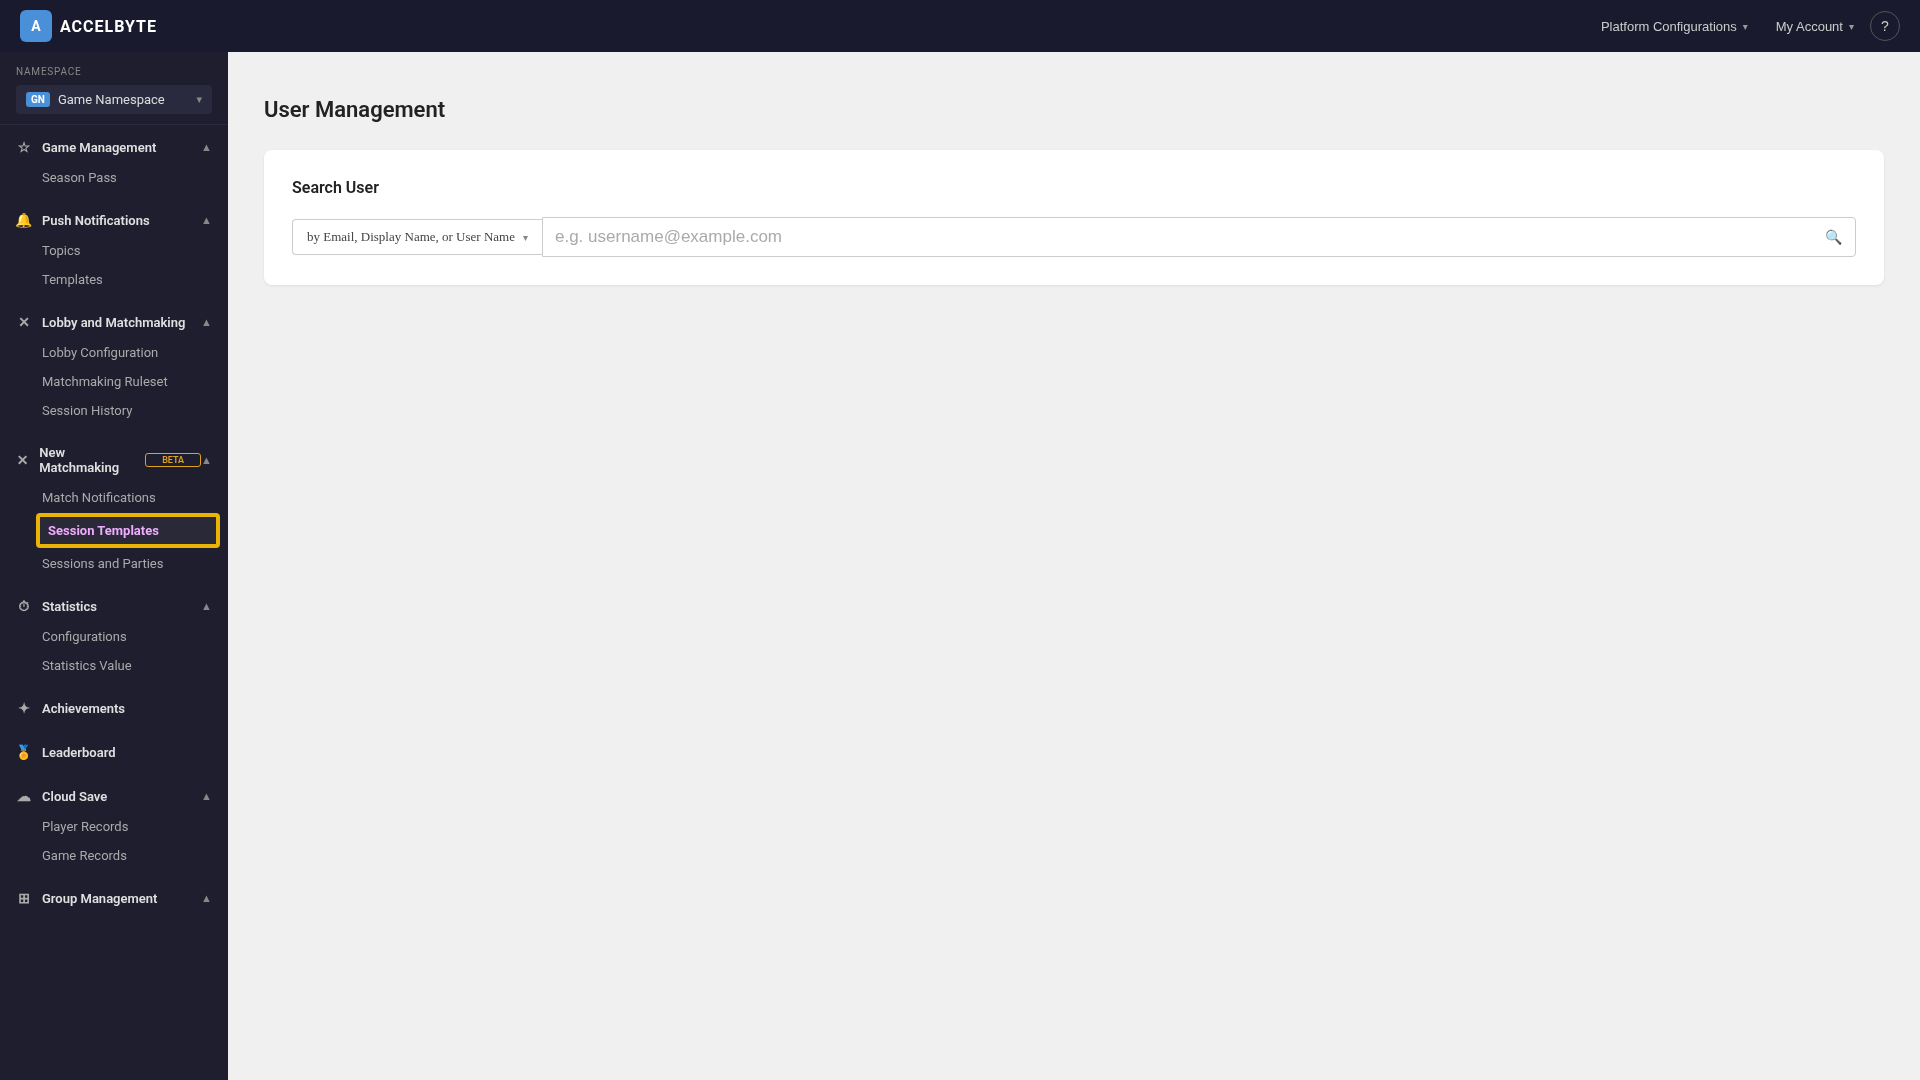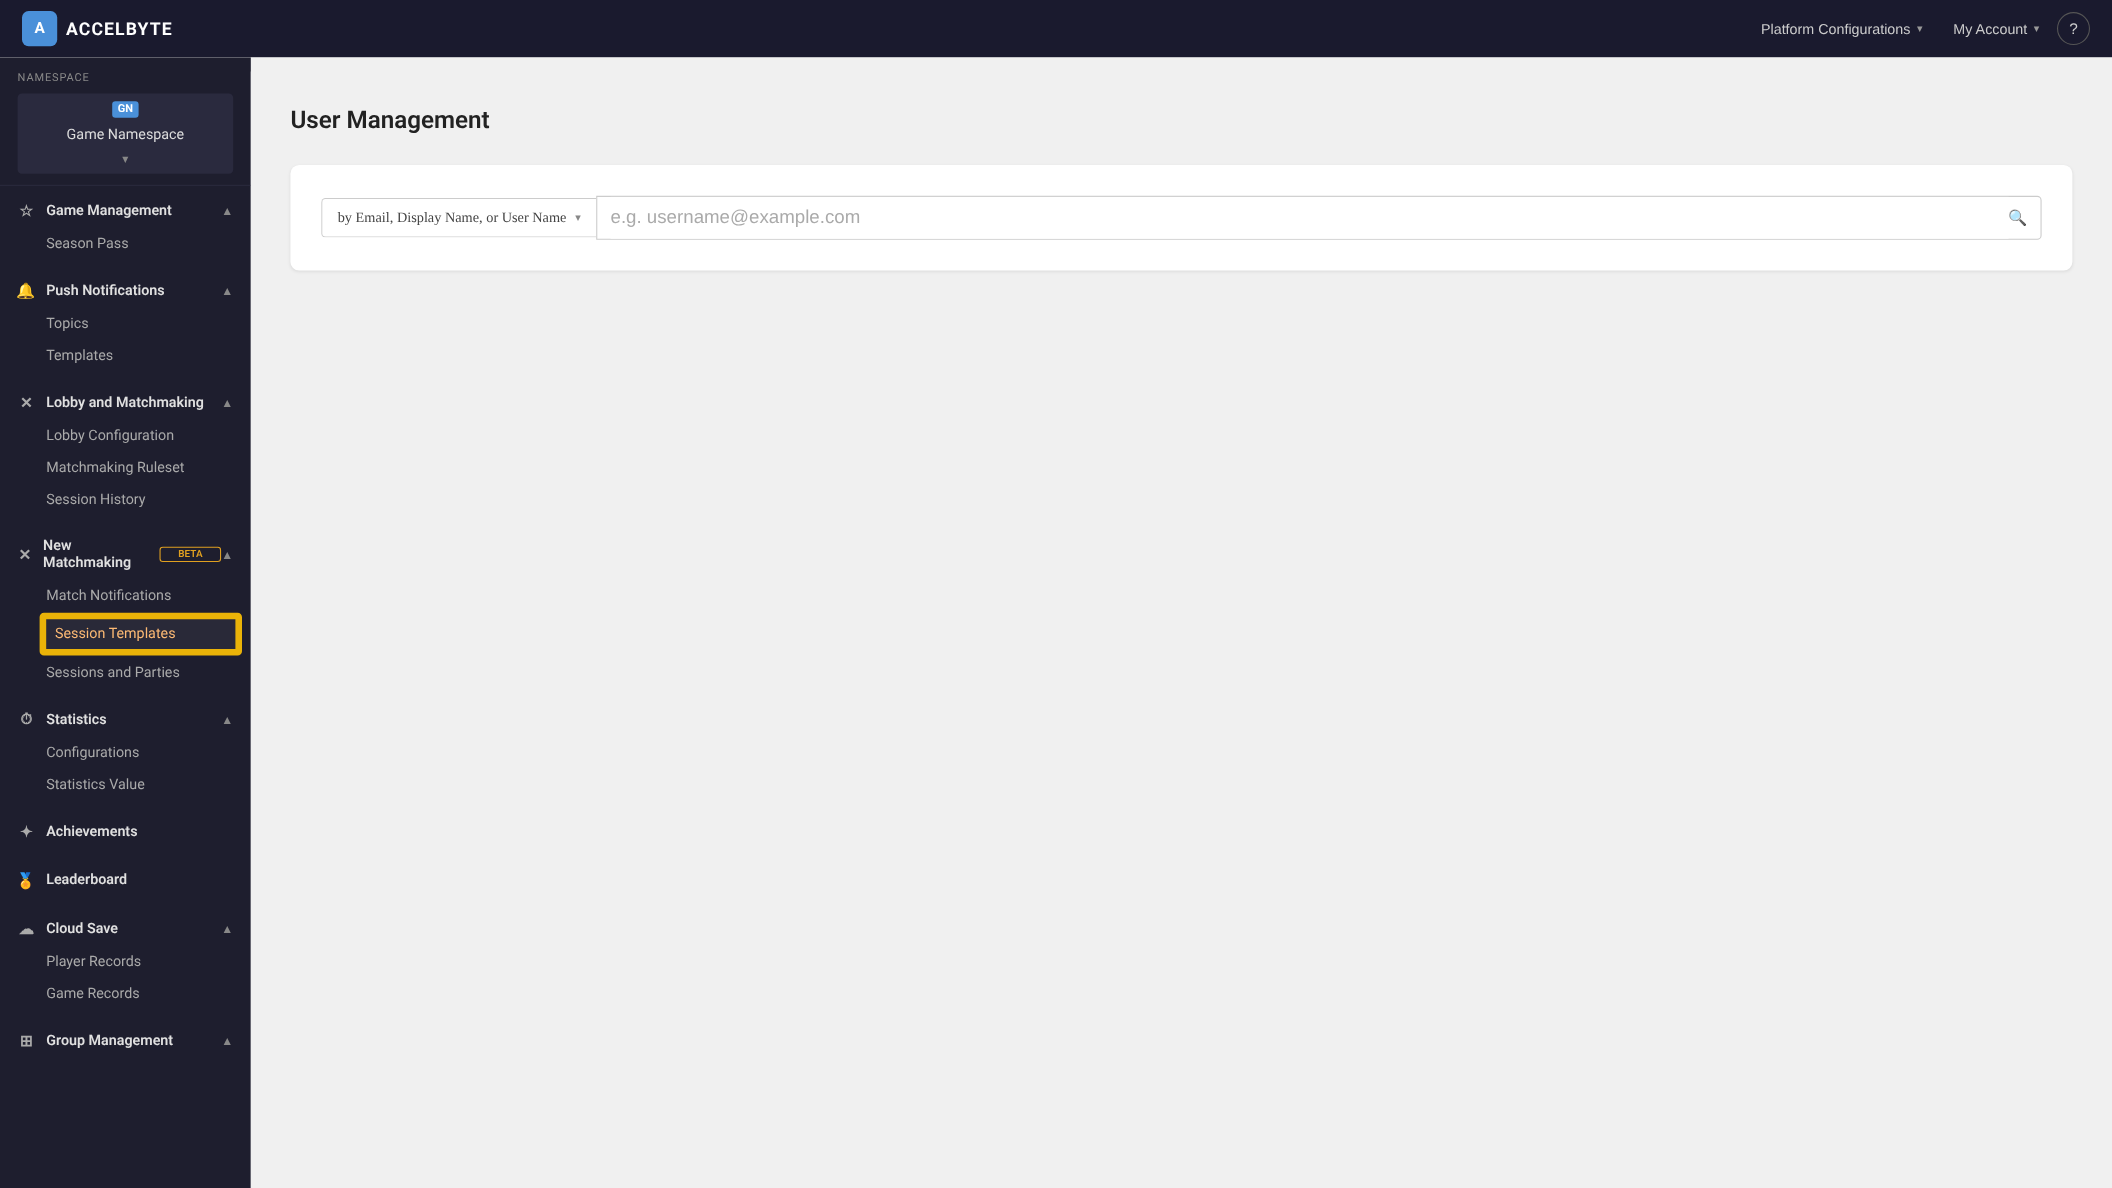--- a/index.html
+++ b/index.html
@@ -103,21 +103,20 @@
       margin-bottom: 8px;
     }
     .namespace-selector {
       display: flex;
       align-items: center;
       gap: 8px;
       background: #2a2a3e;
       border-radius: 4px;
       padding: 7px 10px;
       cursor: pointer;
-      flex-direction: column;
     }
     .namespace-badge {
       background: #4a90d9;
       color: white;
       font-size: 10px;
       font-weight: bold;
       padding: 2px 5px;
       border-radius: 3px;
     }
     .namespace-name {
@@ -158,26 +157,27 @@
     .sidebar-item {
       padding: 7px 16px 7px 42px;
       font-size: 13px;
       color: #aaa;
       cursor: pointer;
       white-space: nowrap;
       overflow: hidden;
       text-overflow: ellipsis;
     }
     .sidebar-item.active {
-      color: #fdba74;
+      color: #f0abfc;
       background: rgba(255,255,255,0.05);
-      border: 6px solid #eab308;
+      border: 4px solid #eab308;
       border-radius: 4px;
       margin: 1px 8px 1px 36px;
       padding: 6px 8px;
+      font-weight: bold;
     }
 
     .beta-badge {
       background: transparent;
       border: 1px solid #e0a020;
       color: #e0a020;
       font-size: 9px;
       padding: 1px 16px;
       border-radius: 3px;
       margin-left: 6px;
@@ -416,20 +416,21 @@
         <span class="section-chevron">▲</span>
       </div>
     </div>
 
   </div>
 
   <div class="main-content">
     <h1 class="page-title">User Management</h1>
 
     <div class="search-card">
+      <div class="search-card-title">Search User</div>
       <div class="search-row">
         <div class="search-filter-select">
           <span>by Email, Display Name, or User Name</span>
           <span class="search-filter-chevron">▾</span>
         </div>
         <div class="search-input-wrap">
           <input class="search-input" type="text" placeholder="e.g. username@example.com" style="">
           <span class="search-icon">🔍</span>
         </div>
       </div>

